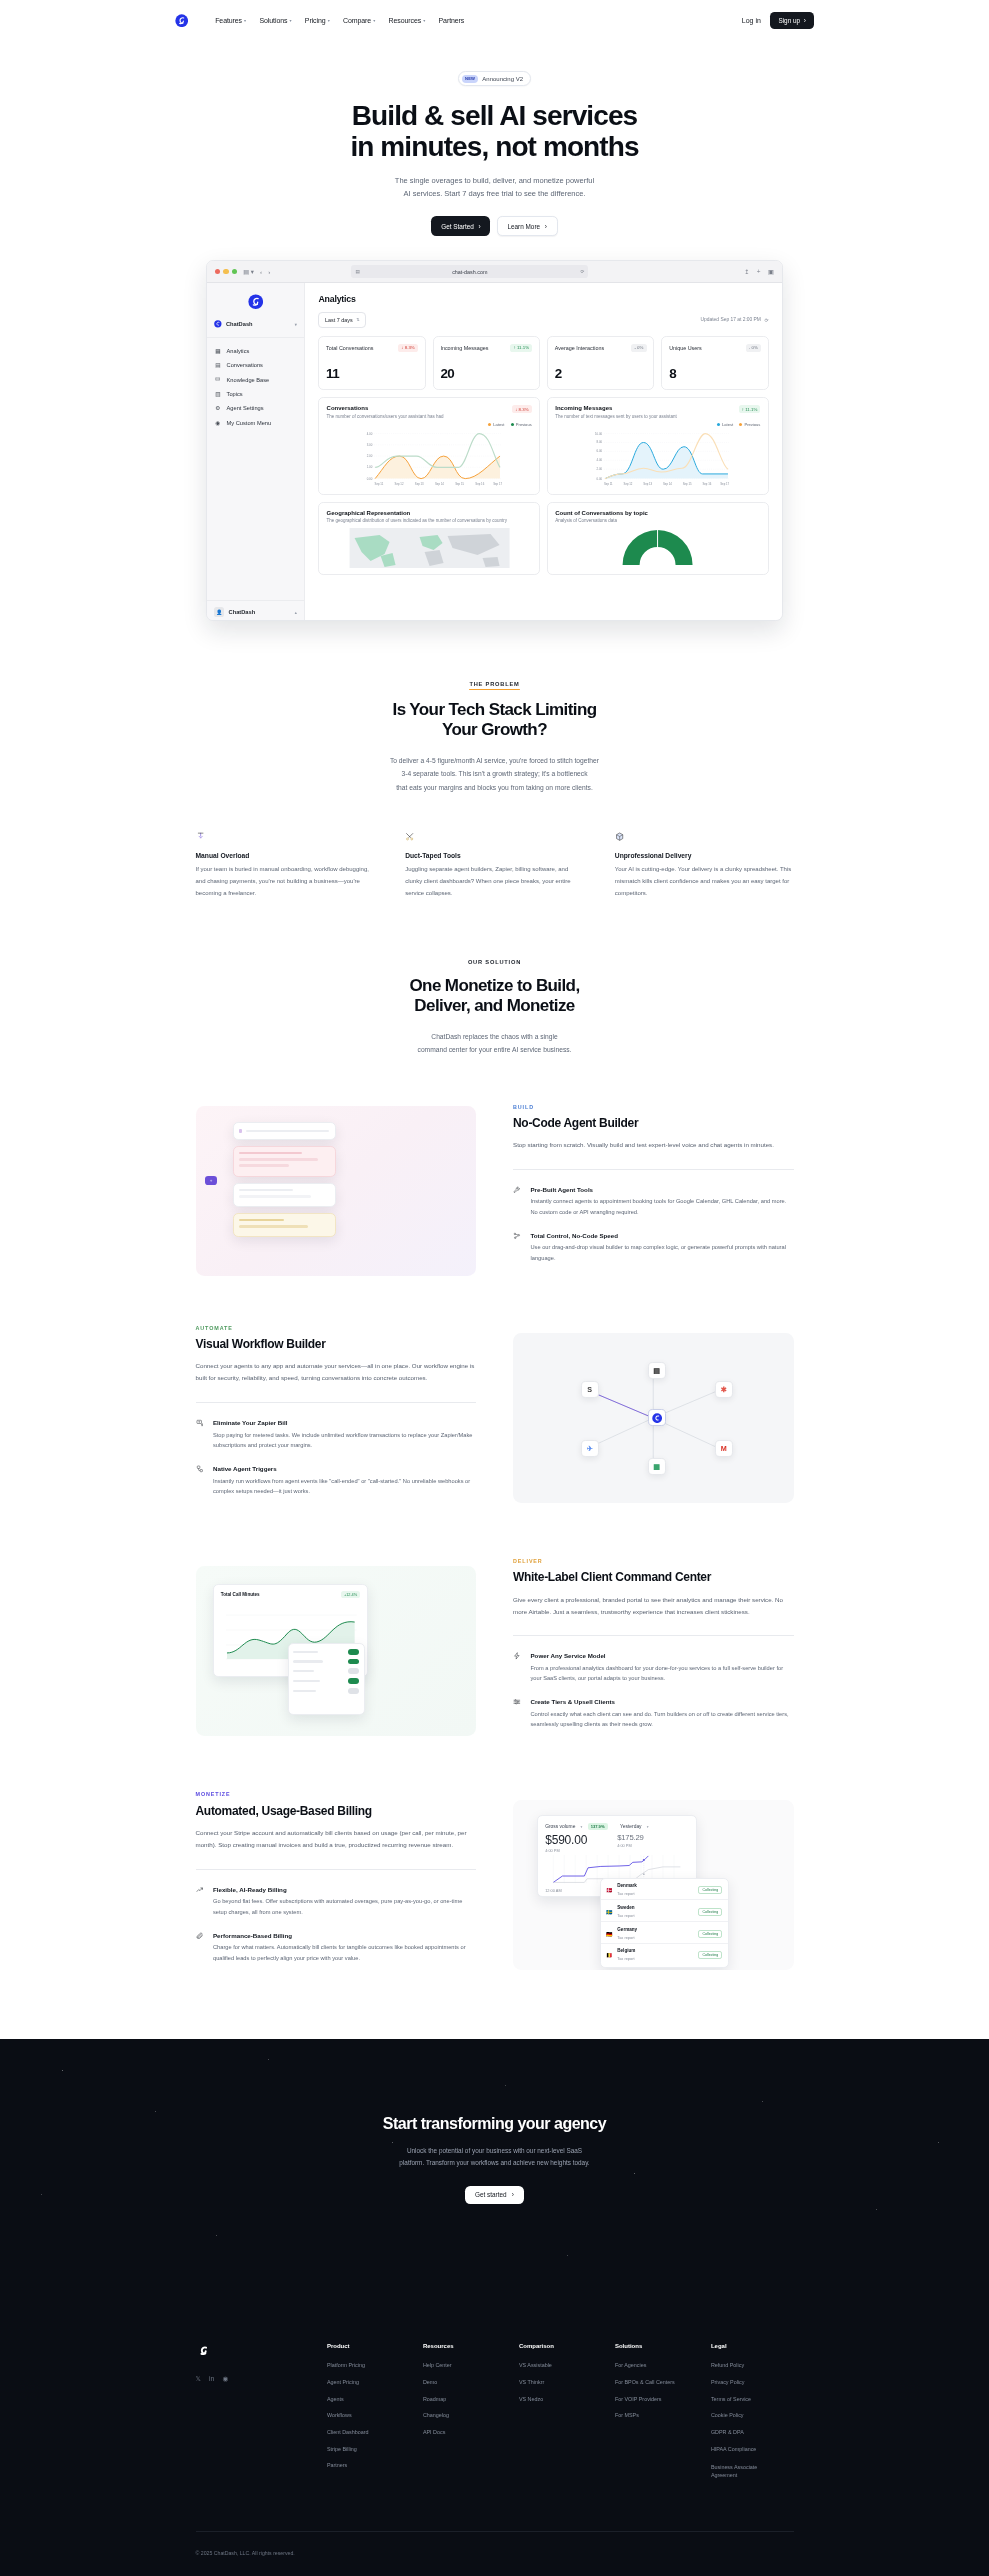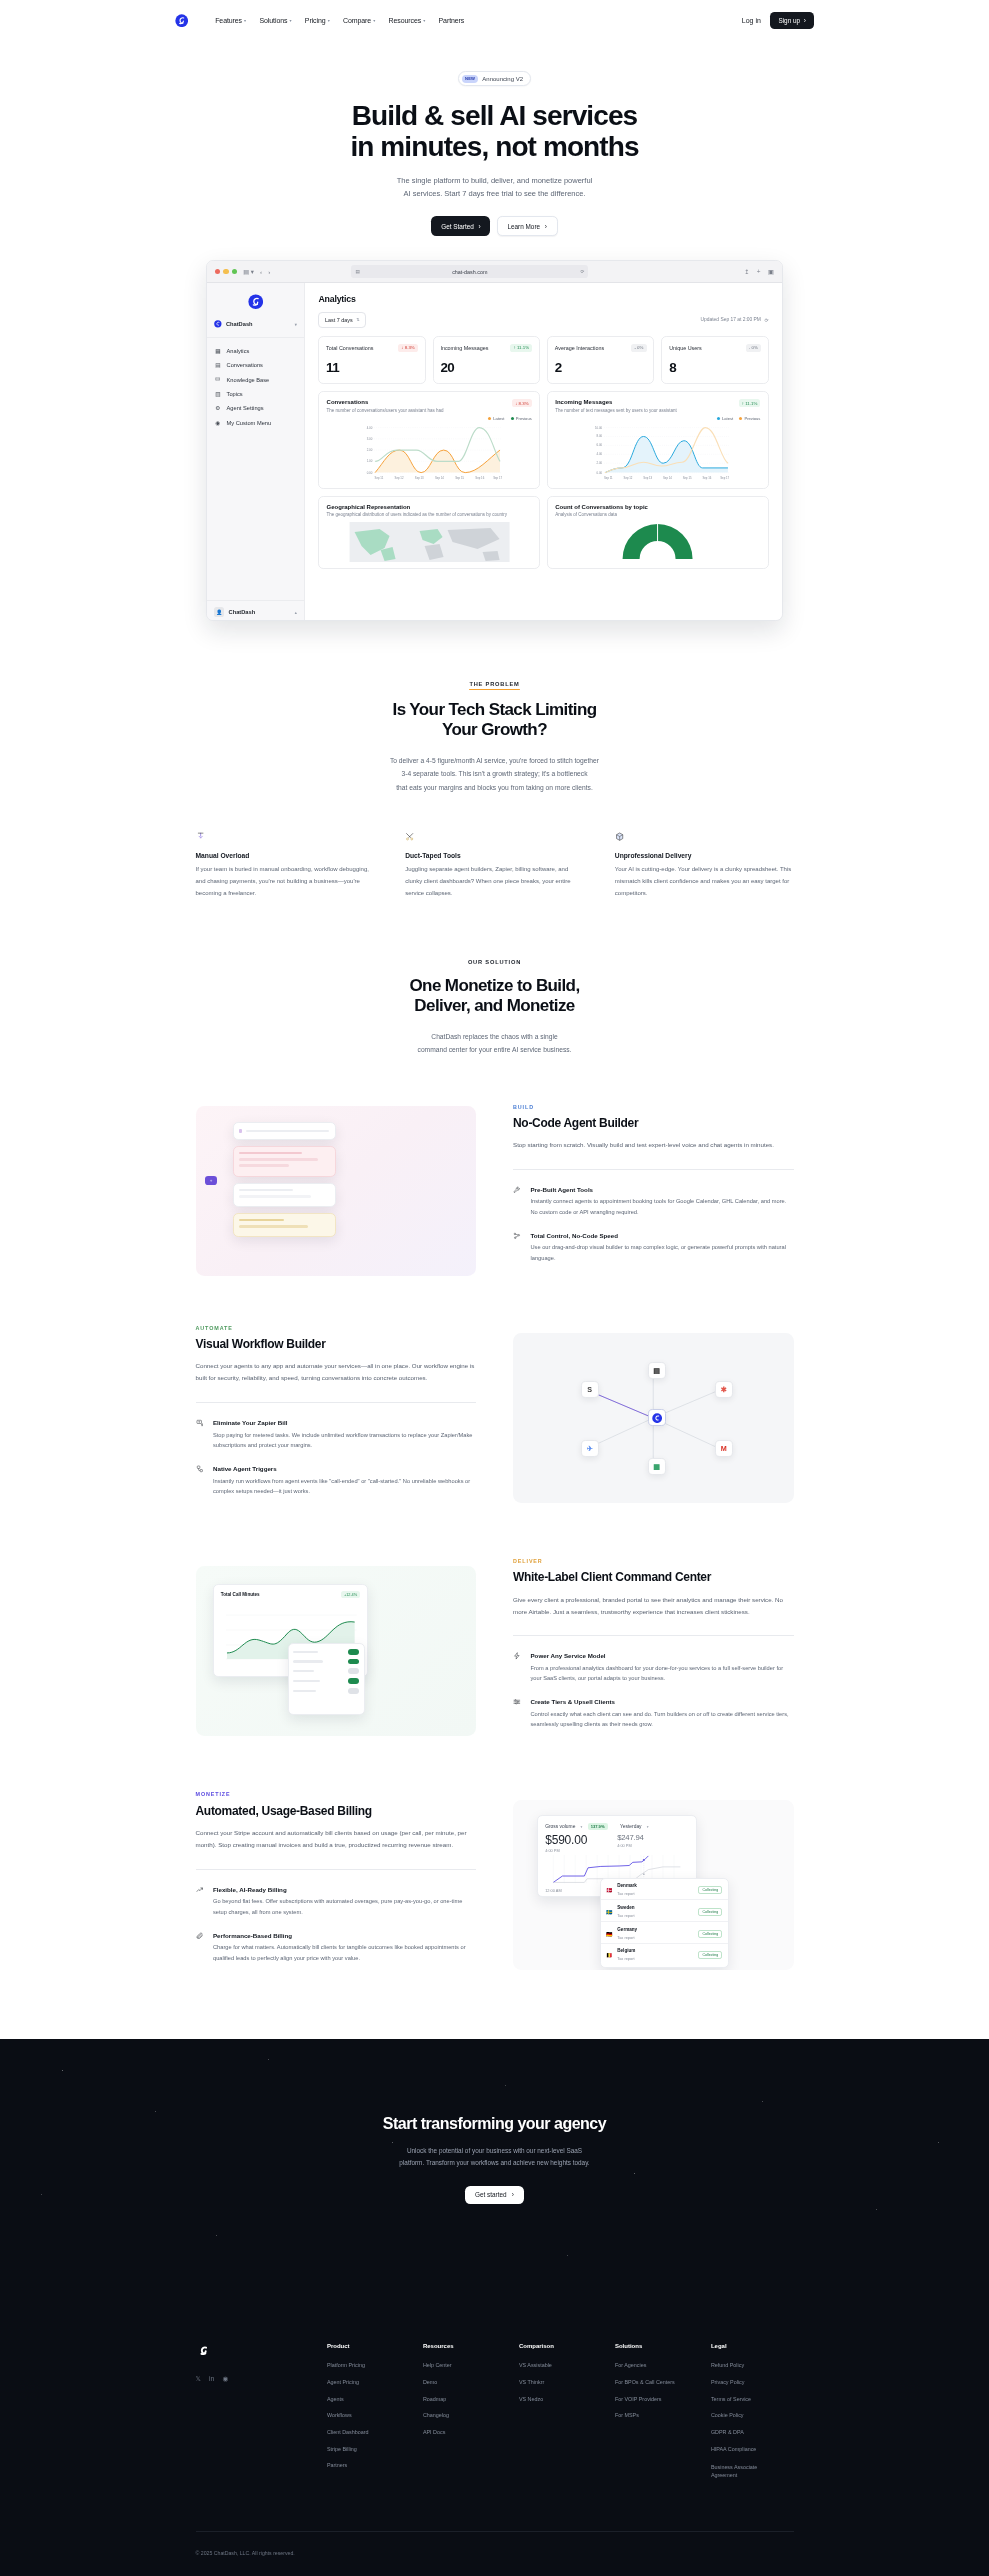--- a/index.html
+++ b/index.html
@@ -114,21 +114,21 @@
   }
   .bm-updated { margin-left:auto; font-size: 4.9px; color:#7b8290; display:flex; gap:3.6px; align-items:center;}
   .kpis { display:grid; grid-template-columns: repeat(4,1fr); gap: 7.2px; margin-top: 8.2px; }
   .kpi { border:0.5px solid #ebecef; border-radius:5.2px; padding: 7.2px 6.7px 8.2px; }
   .kpi-head { display:flex; align-items:center; justify-content:space-between; }
   .kpi-label { font-size: 5.4px; color:#2a2f38; }
   .kpi-delta { font-size:4.4px; padding:1.5px 3.1px; border-radius:2.6px; }
   .d-red { background:#fdeceb; color:#cf3a31; }
   .d-green { background:#e8f7ee; color:#1d8a4e; }
   .d-gray { background:#f0f1f3; color:#6b727e; }
-  .kpi-val { font-size: 13.4px; font-weight:600; margin-top:8px; letter-spacing:-0.5px;}
+  .kpi-val { font-size: 13.4px; font-weight:600; margin-top:14px; letter-spacing:-0.5px;}
   .charts { display:grid; grid-template-columns: 1fr 1fr; gap:7.2px; margin-top:7.2px; }
   .card { border:0.5px solid #ebecef; border-radius:5.2px; padding: 7.2px 7.2px 4.1px; }
   .card-head { display:flex; align-items:flex-start; justify-content:space-between; }
   .card-title { font-size: 6px; font-weight:700; }
   .card-desc { font-size: 4.5px; color:#7b8290; margin-top:2.1px; }
   .legend { display:flex; gap:6.2px; justify-content:flex-end; font-size:4.1px; color:#5c6371; margin-top:3.1px; }
   .legend span { display:flex; align-items:center; gap:2.1px; }
   .ldot { width:3.1px; height:3.1px; border-radius:50%; display:inline-block;}
 
   
@@ -252,21 +252,21 @@
   <div class="hero">
     <div class="pill">
       <span class="pill-badge">NEW</span>
       <span>Announcing V2</span>
     </div>
     <h1 class="hero-title">
       <span>Build &amp; sell AI services</span><br>
       <span>in minutes, not months</span>
     </h1>
     <div class="hero-sub">
-      <span>The single platform to build, deliver, and monetize powerful</span><br>
+      <span>The single overages to build, deliver, and monetize powerful</span><br>
       <span>AI services. Start 7 days free trial to see the difference.</span>
     </div>
     <div class="hero-btns">
       <button class="btn-dark">
         <span>Get Started</span>
         <span>›</span>
       </button>
       <button class="btn-light">
         <span>Learn More</span>
         <span>›</span>
@@ -779,21 +779,21 @@
             <span style="font-size:4.1px;background:#dcf5e4;color:#1c7a45;padding:1px 3.1px;border-radius:2.1px;font-weight:700">137.9%</span>
             <span style="font-size:4.9px;color:#3c4452;margin-left:7.2px">Yesterday</span>
             <span style="font-size:3.6px;color:#9aa1ad">▾</span>
           </div>
           <div style="display:flex;gap:30px;margin-top:3.1px;">
             <div>
               <div style="font-size:12px;color:#1b2029;letter-spacing:-0.2px">$590.00</div>
               <div style="font-size:3.9px;color:#8a909c;margin-top:1px">4:00 PM</div>
             </div>
             <div>
-              <div style="font-size:7.7px;color:#6b727e;letter-spacing:-0.2px">$247.94</div>
+              <div style="font-size:7.7px;color:#6b727e;letter-spacing:-0.2px">$175.29</div>
               <div style="font-size:3.9px;color:#8a909c;margin-top:1px">4:00 PM</div>
             </div>
           </div>
           <svg viewBox="0 0 290 70" width="100%" height="32" style="margin-top:2.1px">
             <g stroke="#eceef1" stroke-width=".7">
               <line x1="6" y1="0" x2="6" y2="62"></line>
                 <line x1="30" y1="0" x2="30" y2="62"></line>
                 <line x1="54" y1="0" x2="54" y2="62"></line>
               <line x1="78" y1="0" x2="78" y2="62"></line>
                 <line x1="102" y1="0" x2="102" y2="62"></line>

